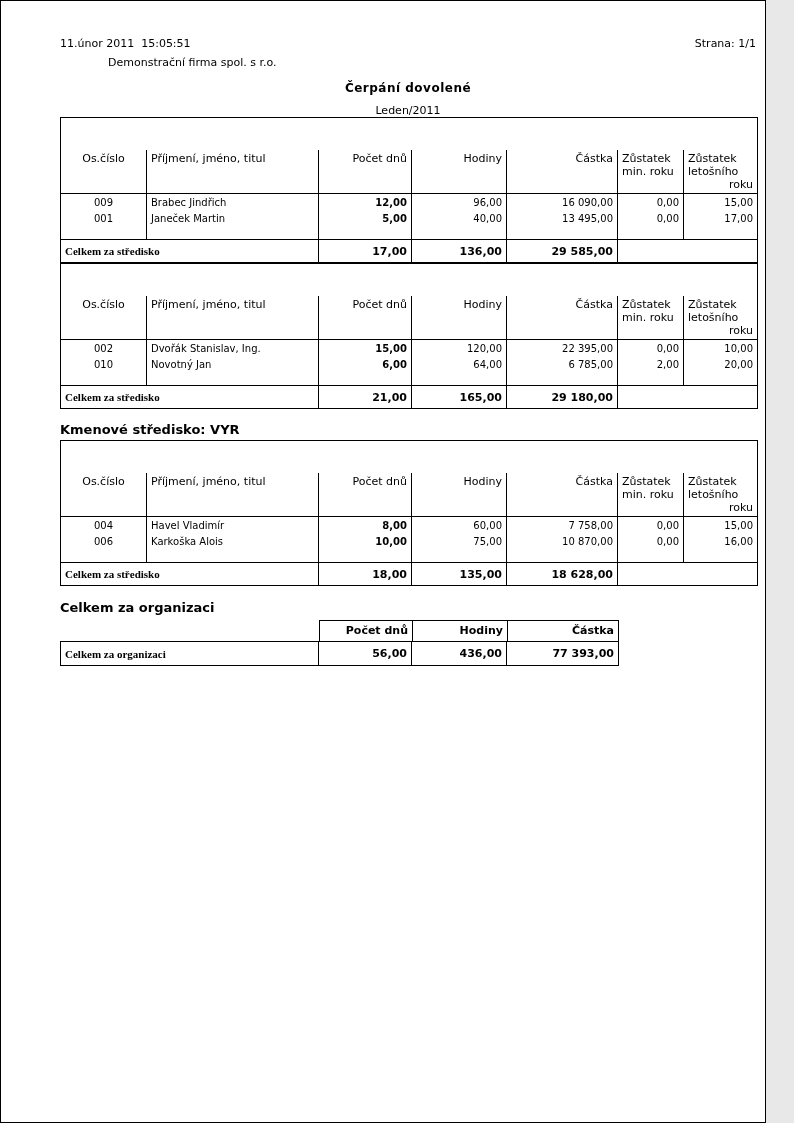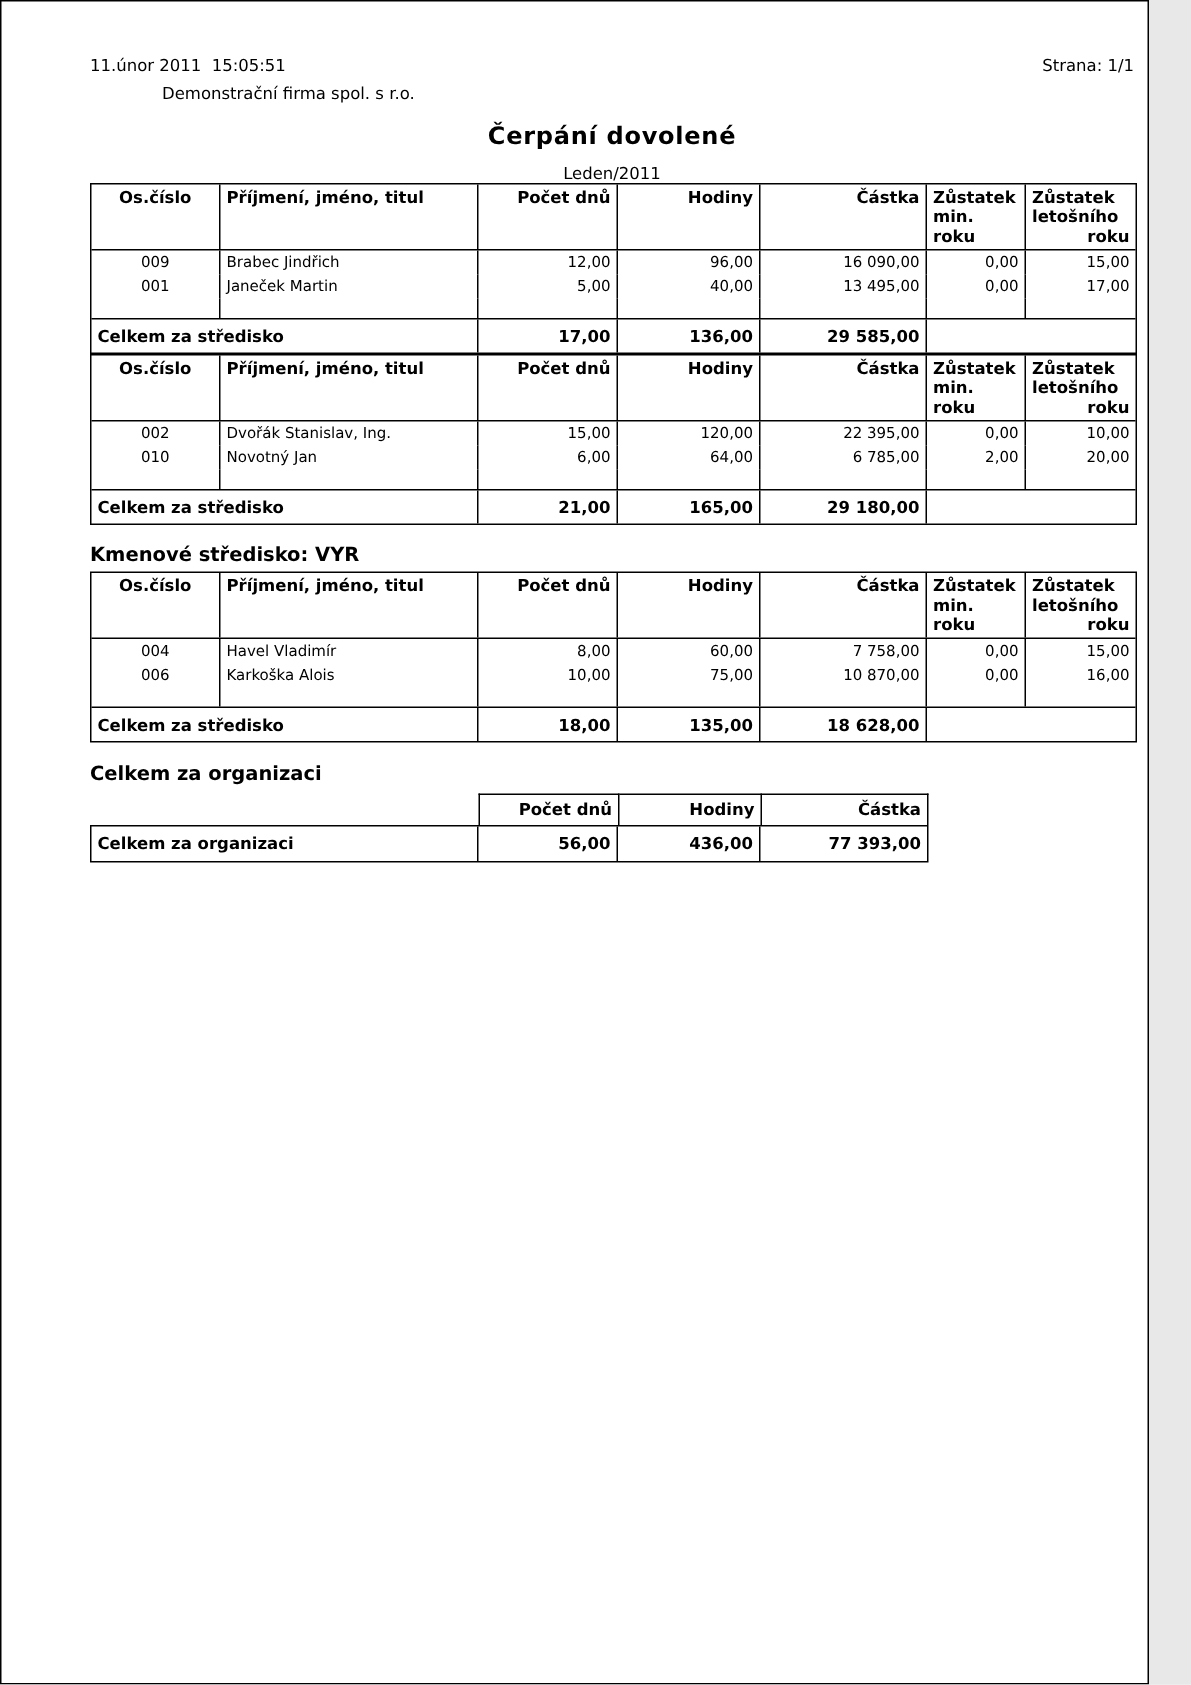--- a/index.html
+++ b/index.html
@@ -11,53 +11,53 @@
     background: #fff;
     border: 1px solid #000;
     overflow: hidden;
   }
   .content { padding: 36px 0 0 59px; width: 757px; }
 
   .meta-row { display: flex; justify-content: space-between; width: 696px; font-size: 11px; }
   .meta-datetime { white-space: pre; }
   .company { font-size: 11px; margin-top: 6px; margin-left: 48px; }
 
-  .report-title { text-align: center; width: 696px; font-size: 16px; font-weight: bold; margin-top: 12px; letter-spacing: 0.5px; }
+  .report-title { text-align: center; width: 696px; font-size: 12px; font-weight: bold; margin-top: 12px; letter-spacing: 0.5px; }
   .report-period { text-align: center; width: 696px; font-size: 11px; margin-top: 9px; }
 
   .section-title { font-size: 13px; font-weight: bold; margin-top: 13px; margin-bottom: 3px; }
 
   
   .tbl { border: 1px solid #000; width: 698px; background: #fff; }
   .row { display: flex; }
   .cell { border-right: 1px solid #000; padding: 2px 4px; overflow: hidden; }
   .cell:last-child { border-right: 0; }
 
   .header-row { border-bottom: 1px solid #000; }
-  .header-row .cell { font-weight: bold; font-size: 11px; line-height: 13px; min-height: 43px; }
+  .header-row .cell { font-weight: normal; font-size: 11px; line-height: 13px; min-height: 43px; margin-top: 32px; }
 
   .data-row .cell { font-size: 10px; line-height: 13px; height: 16px; padding-top: 2px; padding-bottom: 1px; }
   .spacer-row .cell { height: 13px; }
 
   .total-row { border-top: 1px solid #000; }
   .total-row .cell { font-weight: bold; font-size: 11px; height: 22px; display: flex; align-items: center; }
   .total-row .cell.right { justify-content: flex-end; }
 
   .center { text-align: center; }
   .right  { text-align: right; }
   .hline  { display: block; }
 
   .c-id     { width: 86px;  }
   .c-name   { width: 172px; }
-  .c-days   { width: 93px;  }
+  .c-days   { width: 93px; font-weight: bold;  }
   .c-hours  { width: 95px;  }
   .c-amount { width: 111px; }
   .c-rmin   { width: 66px;  }
   .c-rcur   { width: 73px;  }
-  .c-total-label { width: 258px; }
+  .c-total-label { width: 258px; font-family: Liberation Serif, serif; }
   .c-rest   { width: 139px; }
 
   
   .org-section { margin-top: 14px; }
   .org-header-row { display: flex; margin-top: 5px; }
   .org-spacer { width: 259px; }
   .org-box {
     border-top: 1px solid #000; border-right: 1px solid #000;
     font-weight: bold; font-size: 11px; padding: 3px 4px; height: 21px;
     text-align: right; overflow: hidden;

